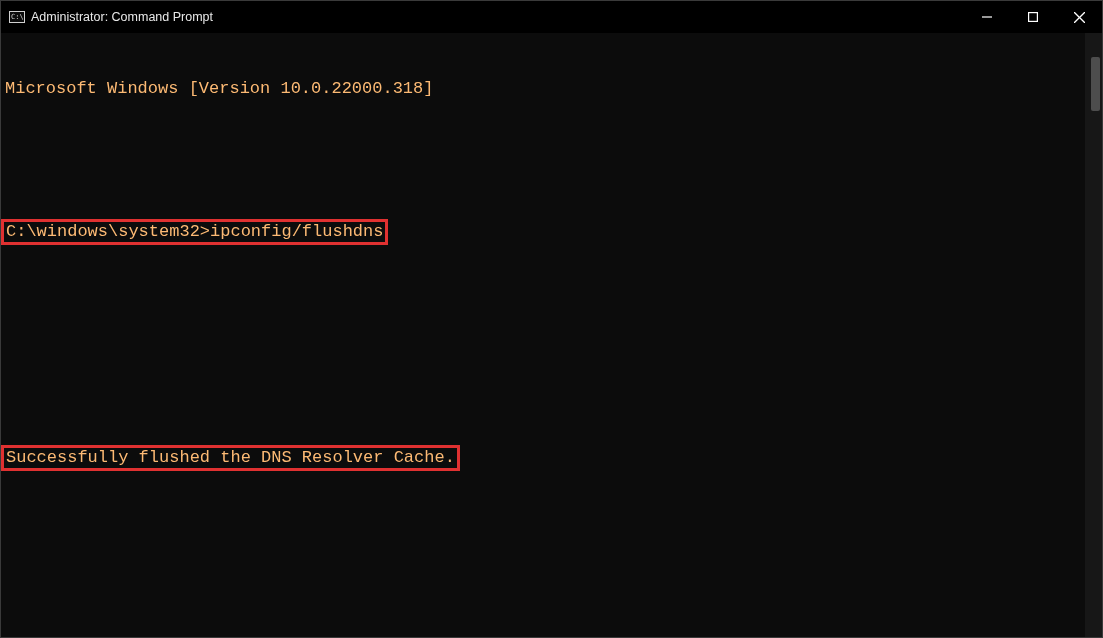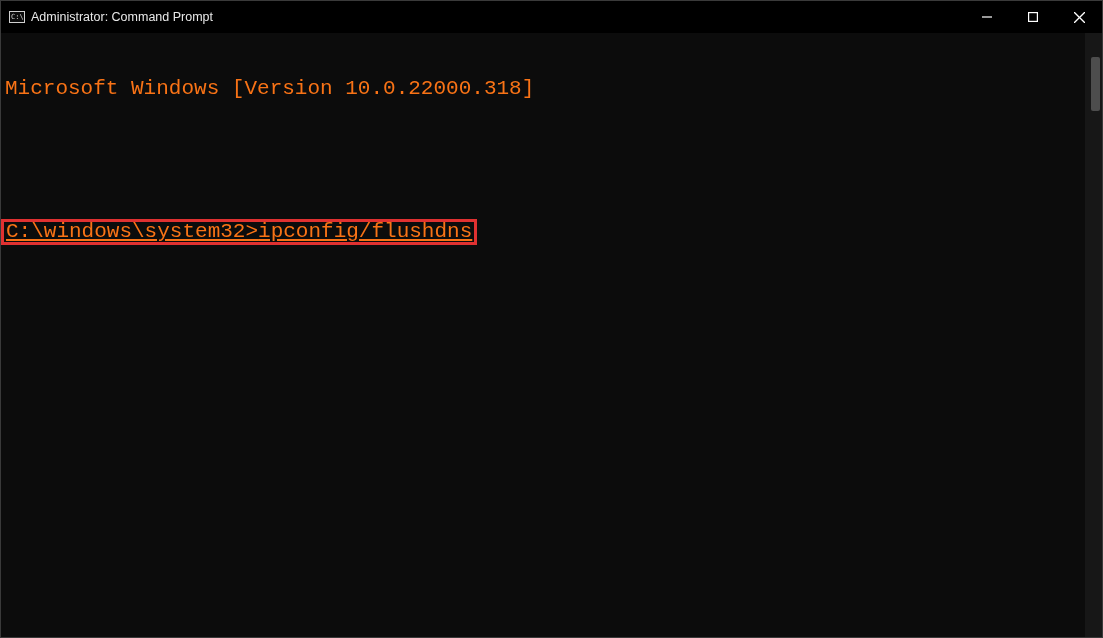--- a/index.html
+++ b/index.html
@@ -62,35 +62,34 @@
     position: relative;
     overflow: hidden;
   }
   .terminal-lines {
     position: absolute;
     left: 0;
     top: 6px;
     right: 22px;
     bottom: 0;
     font-family: Consolas, "Courier New", monospace;
-    font-size: 21px;
+    font-size: 17px;
     line-height: 20px;
-    color: #f97316;
+    color: #fdba74;
     white-space: pre;
   }
   .tline {
     padding: 0 4px 0 4px;
     min-height: 20px;
   }
   .hl {
     display: inline-block;
     border: 3px solid #e03131;
     padding: 0 2px 0 2px;
     margin-left: -4px;
-    text-decoration: underline;
   }
   .scrollbar-track {
     position: absolute;
     right: 0;
     top: 0;
     bottom: 0;
     width: 17px;
     background: #171717;
   }
   .scroll-thumb {
@@ -141,20 +140,21 @@
 
     <div class="terminal-lines">
       <div class="tline">Microsoft Windows [Version 10.0.22000.318]</div>
       <div class="tline"></div>
 
       <div class="tline"><span class="hl"><span>C:\windows\system32&gt;</span><span>ipconfig/flushdns</span></span></div>
 
       <div class="tline"></div>
       <div class="tline"></div>
 
+      <div class="tline"><span class="hl"><span>Successfully flushed the DNS Resolver Cache.</span></span></div>
 
       
       
     </div>
 
     <div class="scrollbar-track">
       <div class="scroll-thumb"></div>
     </div>
   </div>
 </div>

